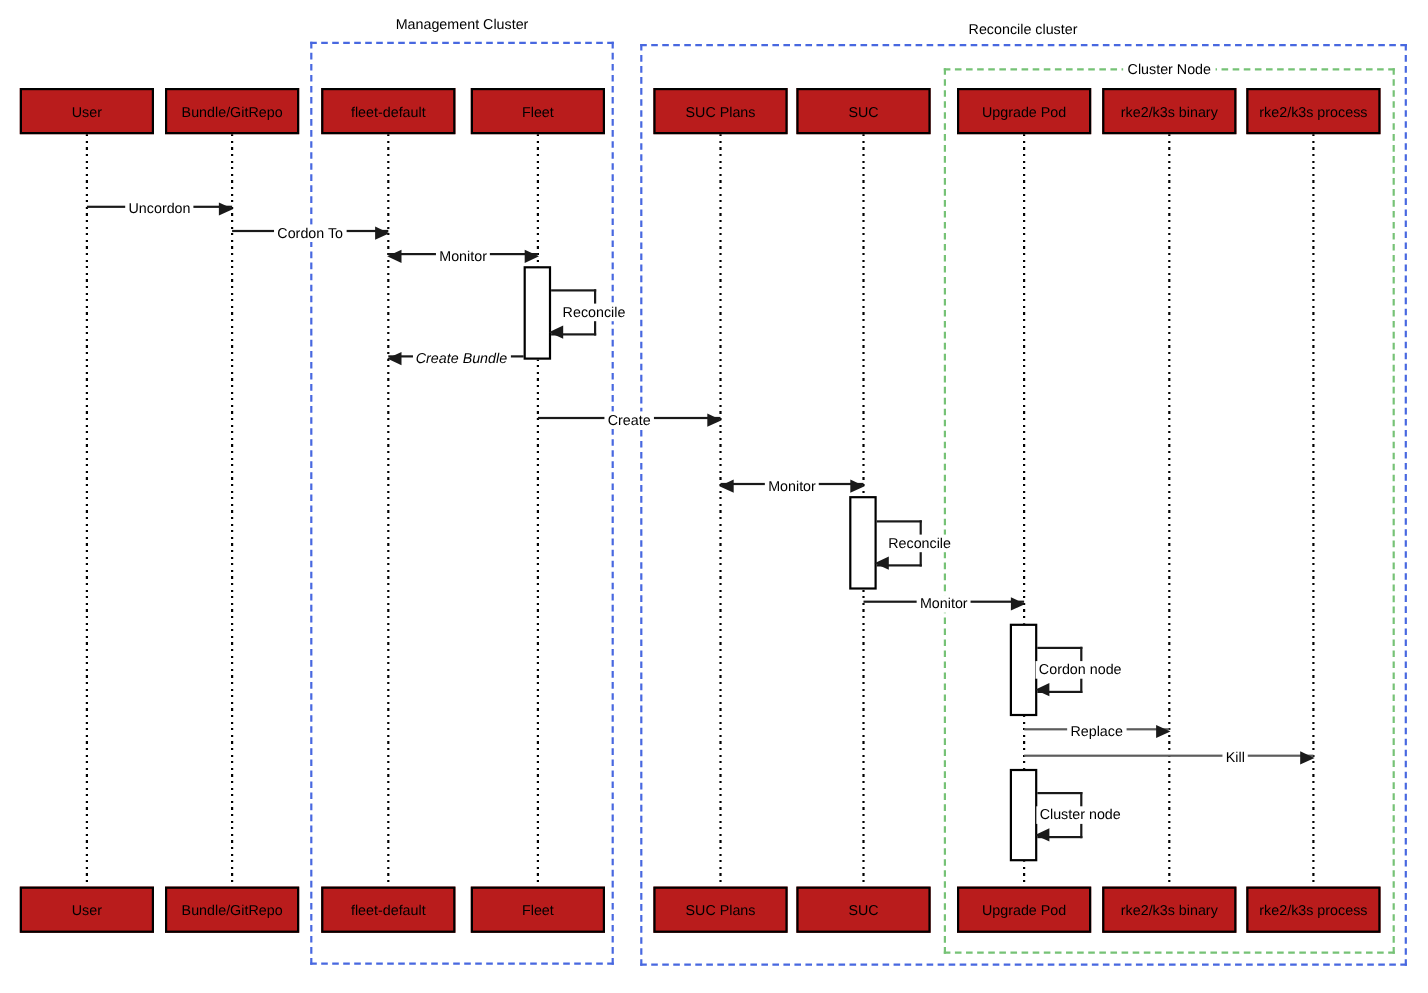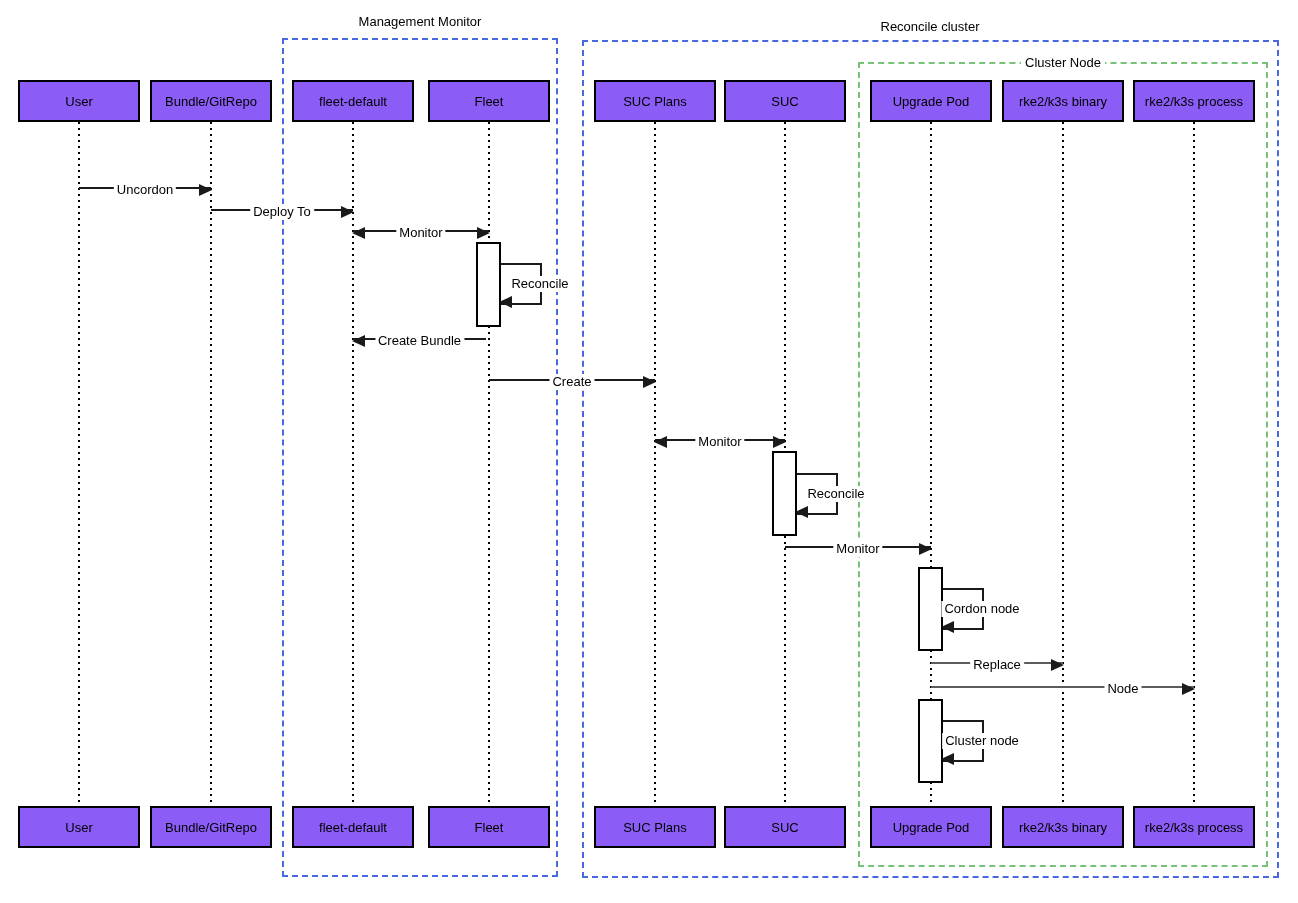--- a/index.html
+++ b/index.html
@@ -32,21 +32,21 @@
     white-space:nowrap;
     background:#fff;
     padding:0 4px;
   }
 
   
   .pbox {
     position:absolute;
     width:122px; height:42px;
     border:2px solid #000;
-    background:#8b5cf6;
+    background:#b91c1c;
     display:flex; align-items:center; justify-content:center;
     font-size:13px;
     white-space:nowrap;
     z-index:3;
   }
 
   
   .lifeline {
     position:absolute;
     top:122px; height:684px; width:2px;
@@ -127,21 +127,21 @@
 </style>
 </head>
 <body>
 
 <div id="canvas">
 
   <div class="group" style="left:282px; top:38px; width:276px; height:839px;"></div>
   <div class="group" style="left:582px; top:40px; width:697px; height:838px;"></div>
   <div class="group green" style="left:858px; top:62px; width:410px; height:805px;"></div>
 
-  <div class="group-title" style="left:420px; top:14px;">Management Monitor</div>
+  <div class="group-title" style="left:420px; top:14px;">Management Cluster</div>
   <div class="group-title" style="left:930px; top:19px;">Reconcile cluster</div>
   <div class="group-title" style="left:1063px; top:55px;">Cluster Node</div>
 
   <div class="lifeline" style="left:78px;"></div>
   <div class="lifeline" style="left:210px;"></div>
   <div class="lifeline" style="left:352px;"></div>
   <div class="lifeline" style="left:488px;"></div>
   <div class="lifeline" style="left:654px;"></div>
   <div class="lifeline" style="left:784px;"></div>
   <div class="lifeline" style="left:930px;"></div>
@@ -173,30 +173,30 @@
   <div class="activation" style="left:918px; top:567px; height:84px;"></div>
   <div class="activation" style="left:918px; top:699px; height:84px;"></div>
 
   <div class="msg" style="left:79px; top:187px; width:132px;">
     <span class="ah r"></span>
     <span class="msg-label">Uncordon</span>
   </div>
 
   <div class="msg" style="left:211px; top:209px; width:142px;">
     <span class="ah r"></span>
-    <span class="msg-label">Deploy To</span>
+    <span class="msg-label">Cordon To</span>
   </div>
 
   <div class="msg" style="left:353px; top:230px; width:136px;">
     <span class="ah l"></span>
     <span class="ah r"></span>
     <span class="msg-label">Monitor</span>
   </div>
 
-  <div class="msg" style="left:353px; top:338px; width:133px;">
+  <div class="msg" style="left:353px; top:323px; width:133px;font-style:italic;">
     <span class="ah l"></span>
     <span class="msg-label">Create Bundle</span>
   </div>
 
   <div class="msg" style="left:489px; top:379px; width:166px;">
     <span class="ah r"></span>
     <span class="msg-label">Create</span>
   </div>
 
   <div class="msg" style="left:655px; top:439px; width:130px;">
@@ -210,21 +210,21 @@
     <span class="msg-label">Monitor</span>
   </div>
 
   <div class="msg soft" style="left:931px; top:662px; width:132px;">
     <span class="ah r"></span>
     <span class="msg-label">Replace</span>
   </div>
 
   <div class="msg soft" style="left:931px; top:686px; width:263px;">
     <span class="ah r"></span>
-    <span class="msg-label" style="left:73%;">Node</span>
+    <span class="msg-label" style="left:73%;">Kill</span>
   </div>
 
   <div class="loop" style="left:501px; top:263px; width:34px;">
     <span class="loop-ah"></span>
     <span class="loop-label">Reconcile</span>
   </div>
 
   <div class="loop" style="left:797px; top:473px;">
     <span class="loop-ah"></span>
     <span class="loop-label">Reconcile</span>

